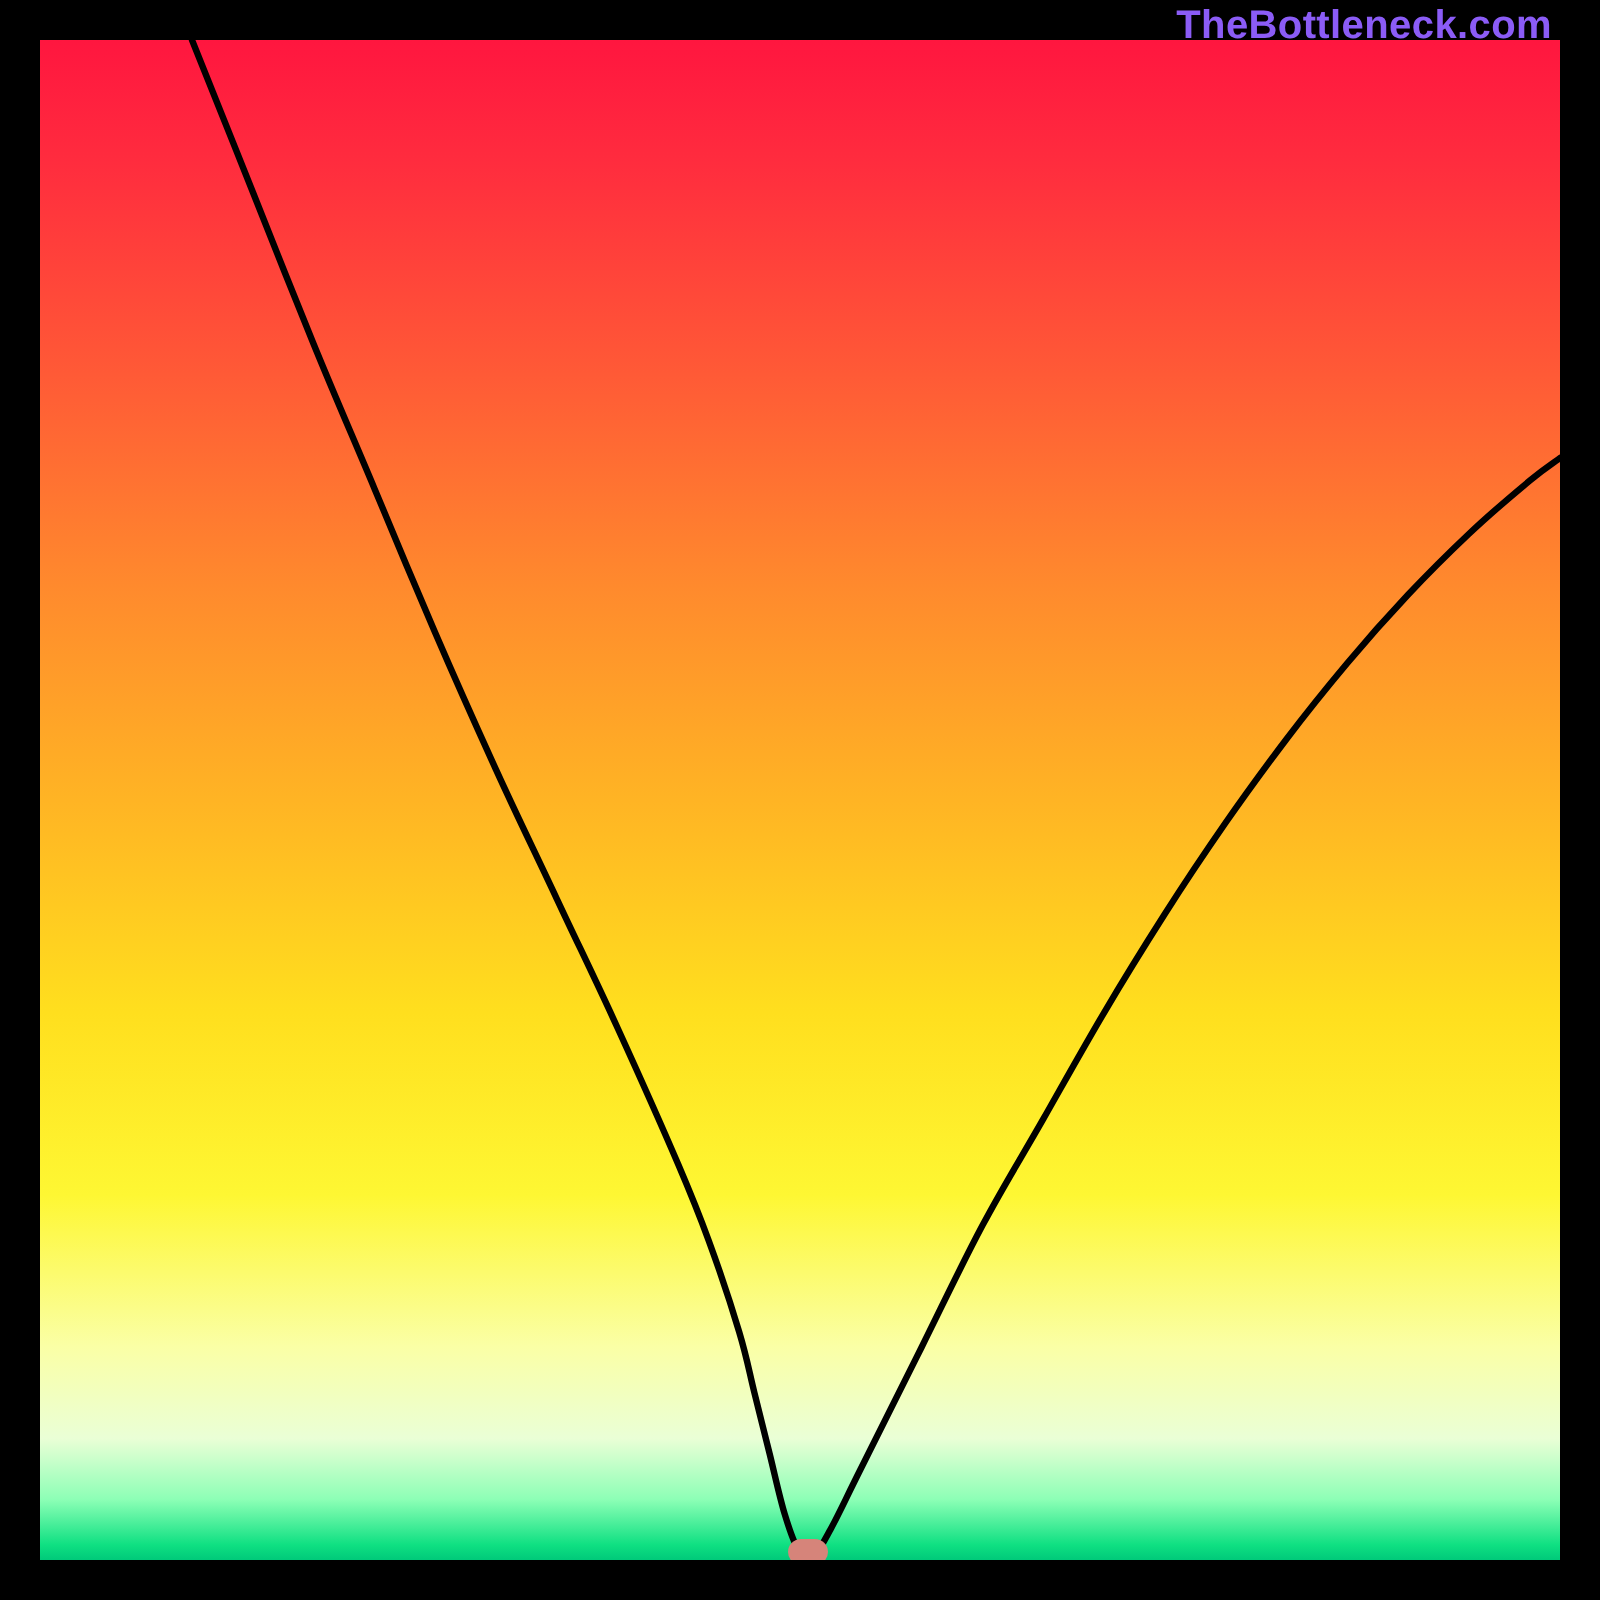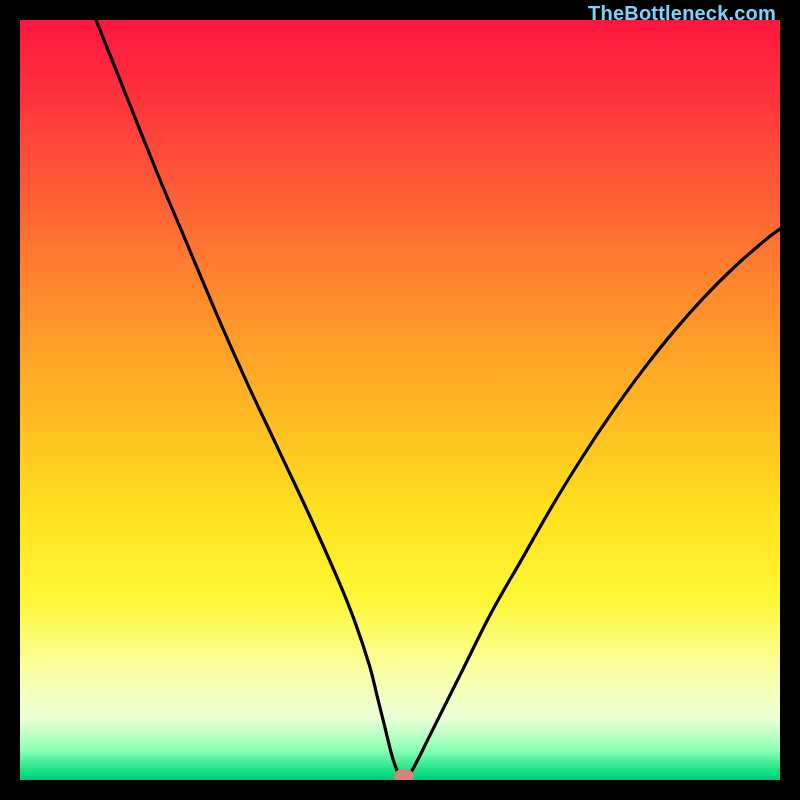--- a/index.html
+++ b/index.html
@@ -46,21 +46,21 @@
       #00c97a 100%
     );
   }
   .watermark {
     position: absolute;
     top: 2px;
     right: 24px;
     font-family: Arial, Helvetica, sans-serif;
     font-size: 20px;
     letter-spacing: 0.2px;
-    color: #7dd3fc;
+    color: #8b5cf6;
     font-weight: 560;
     user-select: none;
   }
   .curve {
     position: absolute;
     left: 0;
     top: 0;
     width: 100%;
     height: 100%;
   }

